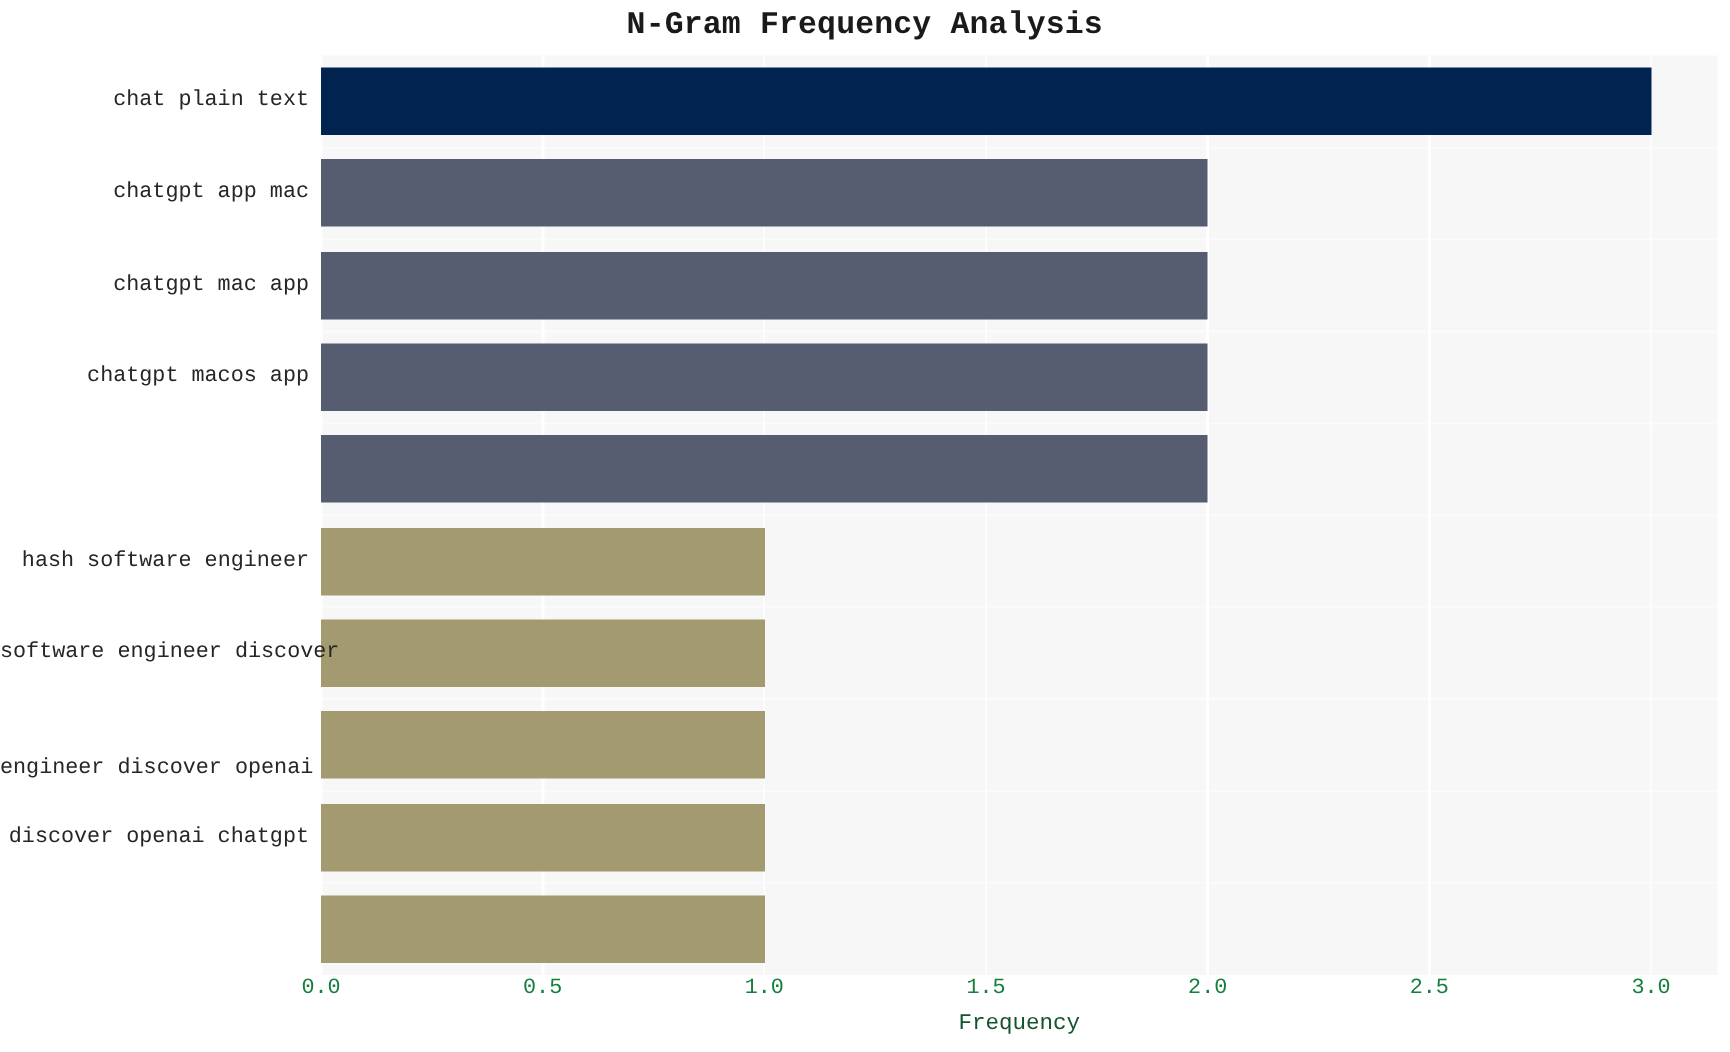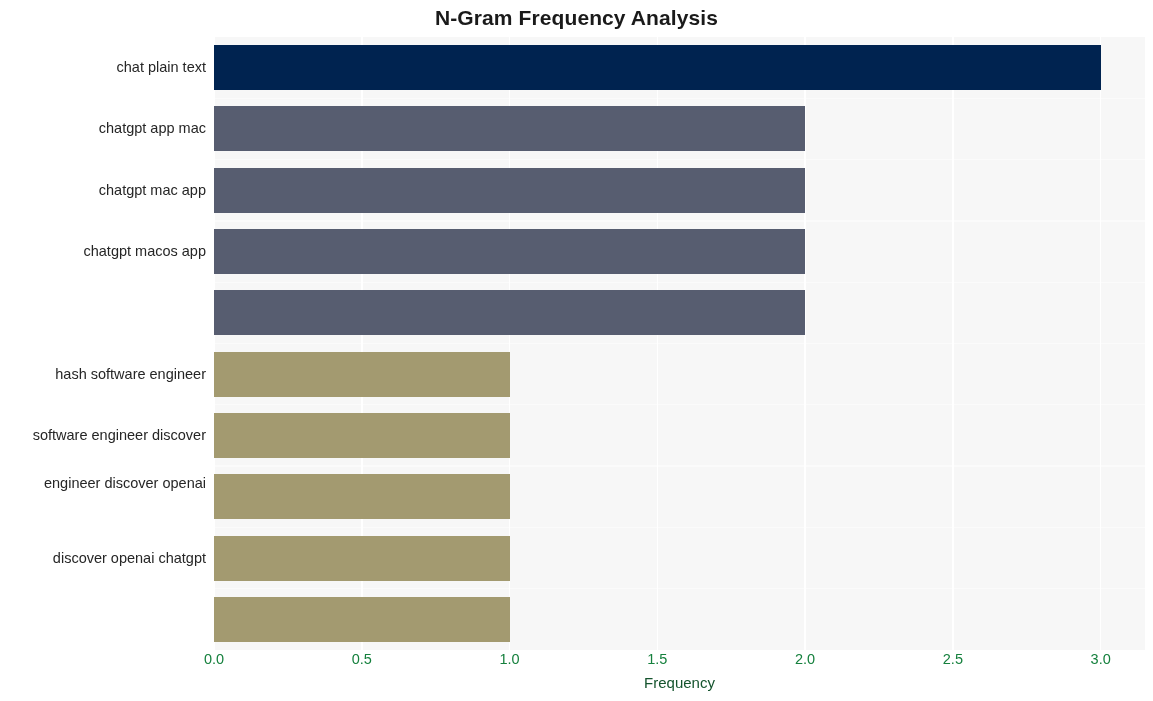--- a/index.html
+++ b/index.html
@@ -12,20 +12,21 @@
     height: 701px;
     font-family: "Liberation Sans", sans-serif;
     -webkit-font-smoothing: antialiased;
     overflow: hidden;
   }
   #figure {
     position: relative;
     width: 1153px;
     height: 701px;
     background: #ffffff;
+    font-family: Liberation Mono, monospace;
   }
   #chart-title {
     position: absolute;
     left: 0;
     top: 6px;
     width: 1153px;
     text-align: center;
     font-size: 21px;
     font-weight: bold;
     color: #1a1a1a;
@@ -152,21 +153,21 @@
       </div>
   </div>
 
   <div id="ylabels">
       <div class="ylabel" style="top: 8.15px;">chat plain text</div>
       <div class="ylabel" style="top: 69.45px;">chatgpt app mac</div>
       <div class="ylabel" style="top: 130.75px;">chatgpt mac app</div>
       <div class="ylabel" style="top: 192.05px;">chatgpt macos app</div>
       <div class="ylabel" style="top: 375.95px;">software engineer discover</div>
       <div class="ylabel" style="top: 314.65px;">hash software engineer</div>
-      <div class="ylabel" style="top: 424px;">engineer discover openai</div>
+      <div class="ylabel" style="top: 453px;">engineer discover openai</div>
       <div class="ylabel" style="top: 498.55px;">discover openai chatgpt</div>
     </div>
 
   <div id="xlabels">
       <div class="xtick" style="left: 0px;">0.0</div>
       <div class="xtick" style="left: 147.778px;">0.5</div>
       <div class="xtick" style="left: 295.556px;">1.0</div>
       <div class="xtick" style="left: 443.333px;">1.5</div>
       <div class="xtick" style="left: 591.111px;">2.0</div>
       <div class="xtick" style="left: 738.889px;">2.5</div>

